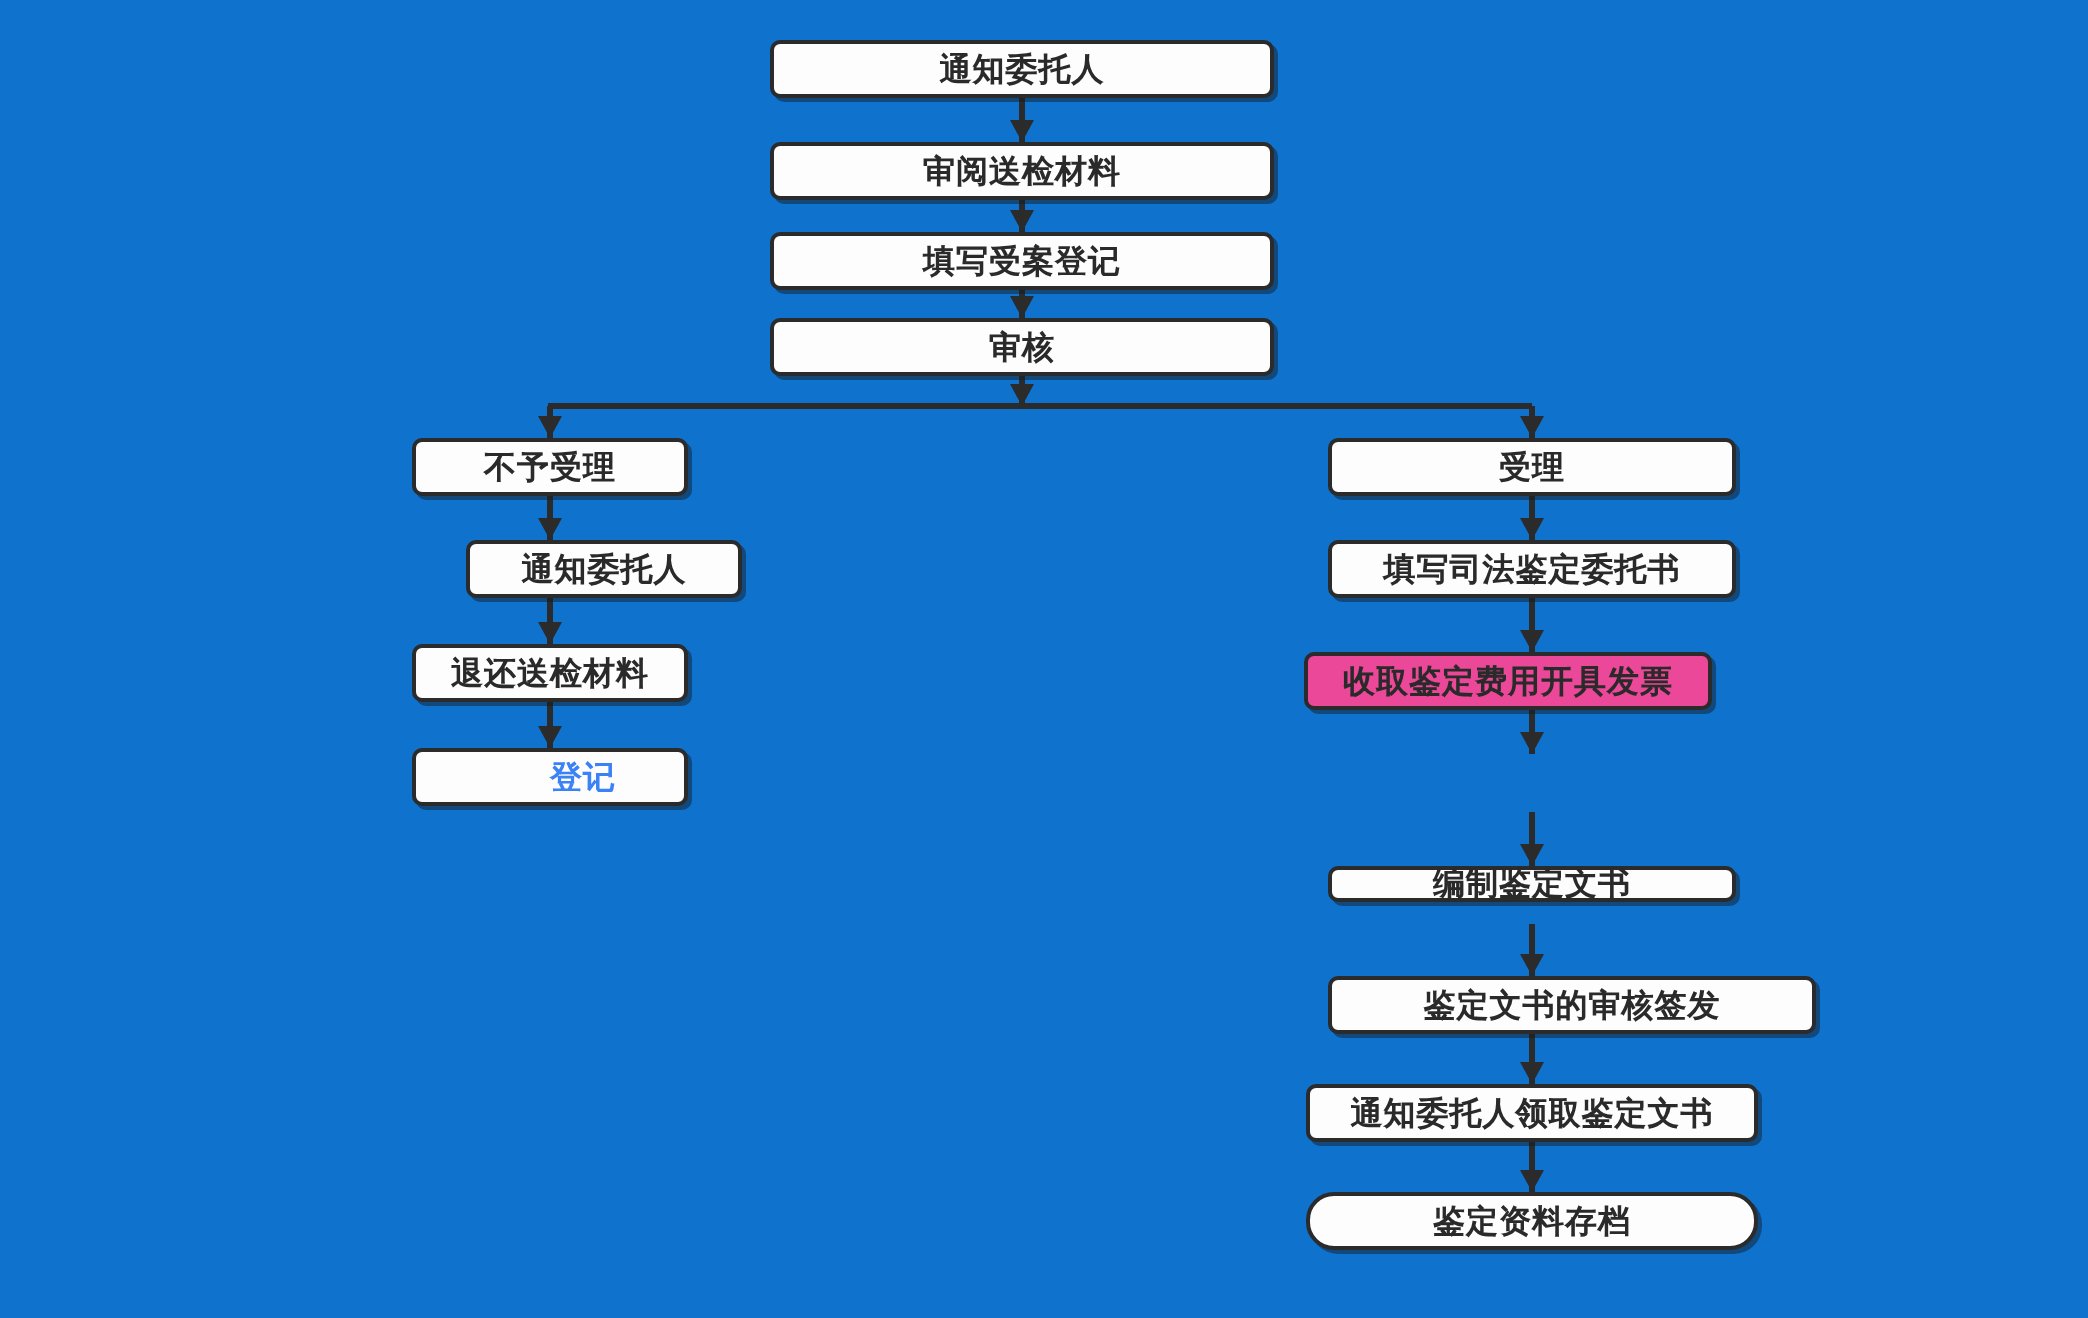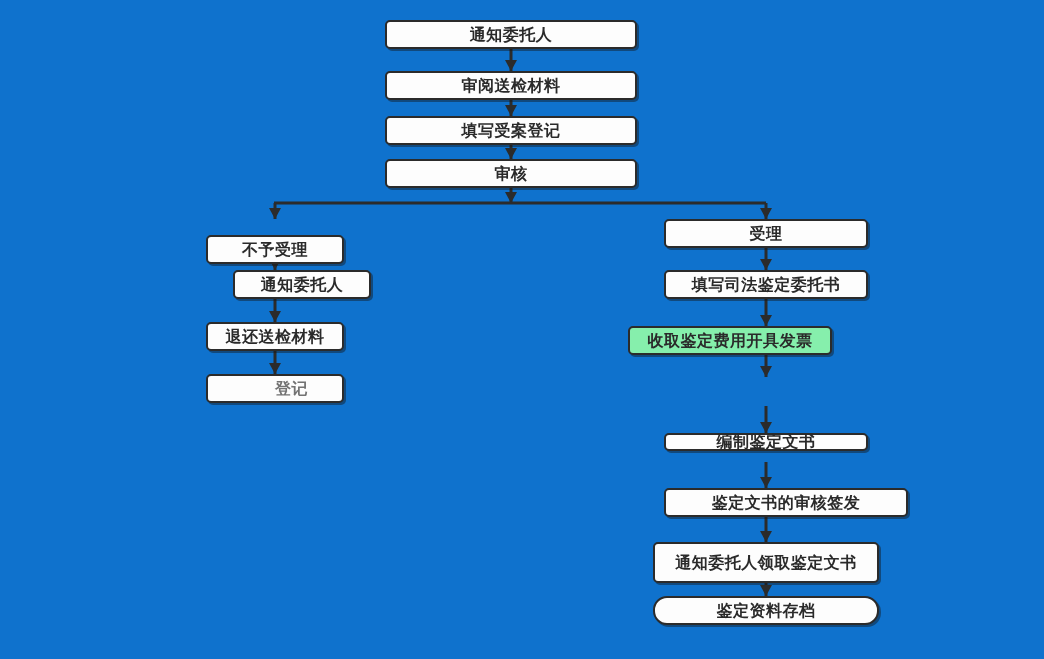--- a/index.html
+++ b/index.html
@@ -88,46 +88,46 @@
     </div>
     <div class="node" style="left: 385px; top: 71px; width: 252px; height: 29px; color: rgb(42, 42, 42); background: rgb(253, 253, 253); border-color: rgb(43, 43, 43); justify-content: center;">
       <span>审阅送检材料</span>
     </div>
     <div class="node" style="left: 385px; top: 116px; width: 252px; height: 29px; color: rgb(42, 42, 42); background: rgb(253, 253, 253); border-color: rgb(43, 43, 43);">
       <span>填写受案登记</span>
     </div>
     <div class="node" style="left: 385px; top: 159px; width: 252px; height: 29px; color: rgb(42, 42, 42); background: rgb(253, 253, 253); border-color: rgb(43, 43, 43);">
       <span>审核</span>
     </div>
-    <div class="node" style="left: 206px; top: 235px; width: 138px; height: 29px; color: rgb(42, 42, 42); background: rgb(253, 253, 253); border-color: rgb(43, 43, 43);">
+    <div class="node" style="left: 206px; top: 219px; width: 138px; height: 29px; color: rgb(42, 42, 42); background: rgb(253, 253, 253); border-color: rgb(43, 43, 43);">
       <span>不予受理</span>
     </div>
     <div class="node" style="left: 206px; top: 270px; width: 138px; height: 29px; color: rgb(42, 42, 42); background: rgb(253, 253, 253); border-color: rgb(43, 43, 43); margin-left: 27px;">
       <span>通知委托人</span>
     </div>
     <div class="node" style="left: 206px; top: 322px; width: 138px; height: 29px; color: rgb(42, 42, 42); background: rgb(253, 253, 253); border-color: rgb(43, 43, 43);">
       <span>退还送检材料</span>
     </div>
-    <div class="node" style="left: 206px; top: 374px; width: 138px; height: 29px; color: #737373; background: rgb(253, 253, 253); border-color: rgb(43, 43, 43); padding-left: 33px;">
+    <div class="node" style="left: 206px; top: 374px; width: 138px; height: 29px; color: #3b82f6; background: rgb(253, 253, 253); border-color: rgb(43, 43, 43); padding-left: 33px;">
       <span>登记</span>
     </div>
     <div class="node" style="left: 664px; top: 219px; width: 204px; height: 29px; color: rgb(42, 42, 42); background: rgb(253, 253, 253); border-color: rgb(43, 43, 43);">
       <span>受理</span>
     </div>
     <div class="node" style="left: 664px; top: 270px; width: 204px; height: 29px; color: rgb(42, 42, 42); background: rgb(253, 253, 253); border-color: rgb(43, 43, 43);">
       <span>填写司法鉴定委托书</span>
     </div>
-    <div class="node" style="left: 628px; top: 326px; width: 204px; height: 29px; color: rgb(42, 42, 42); background: #86efac; border-color: rgb(43, 43, 43);">
+    <div class="node" style="left: 652px; top: 326px; width: 204px; height: 29px; color: rgb(42, 42, 42); background: #ec4899; border-color: rgb(43, 43, 43);">
       <span>收取鉴定费用开具发票</span>
     </div>
     <div class="node" style="left: 664px; top: 433px; width: 204px; height: 18px; color: rgb(42, 42, 42); background: rgb(253, 253, 253); border-color: rgb(43, 43, 43);">
       <span>编制鉴定文书</span>
     </div>
     <div class="node" style="left: 664px; top: 488px; width: 244px; height: 29px; color: rgb(42, 42, 42); background: rgb(253, 253, 253); border-color: rgb(43, 43, 43);">
       <span>鉴定文书的审核签发</span>
     </div>
-    <div class="node" style="left: 653px; top: 542px; width: 226px; height: 41px; color: rgb(42, 42, 42); background: rgb(253, 253, 253); border-color: rgb(43, 43, 43);">
+    <div class="node" style="left: 653px; top: 542px; width: 226px; height: 29px; color: rgb(42, 42, 42); background: rgb(253, 253, 253); border-color: rgb(43, 43, 43);">
       <span>通知委托人领取鉴定文书</span>
     </div>
     <div class="node" style="left: 653px; top: 596px; width: 226px; height: 29px; color: rgb(42, 42, 42); background: rgb(253, 253, 253); border-color: rgb(43, 43, 43); border-radius: 14px;">
       <span>鉴定资料存档</span>
     </div>
   </div>
 
 </body></html>

